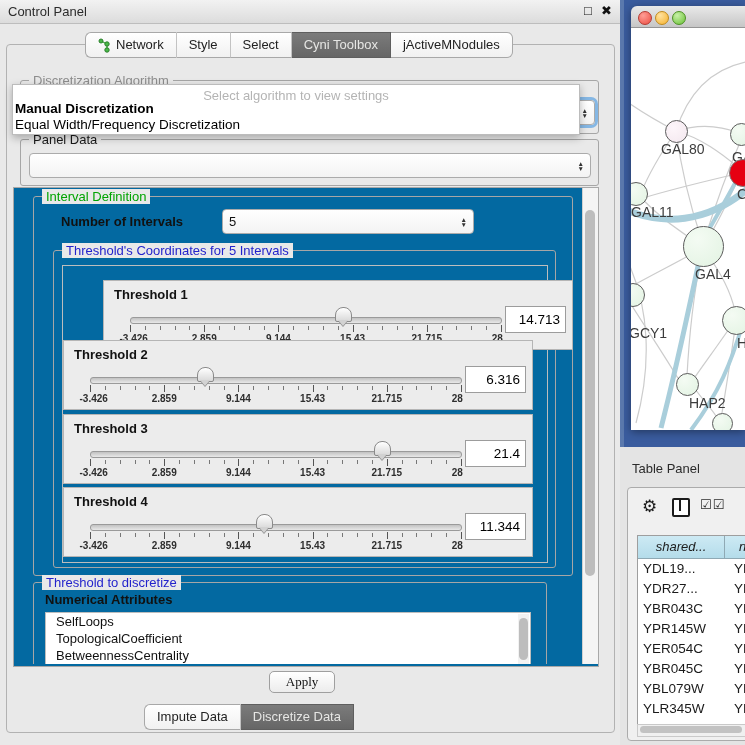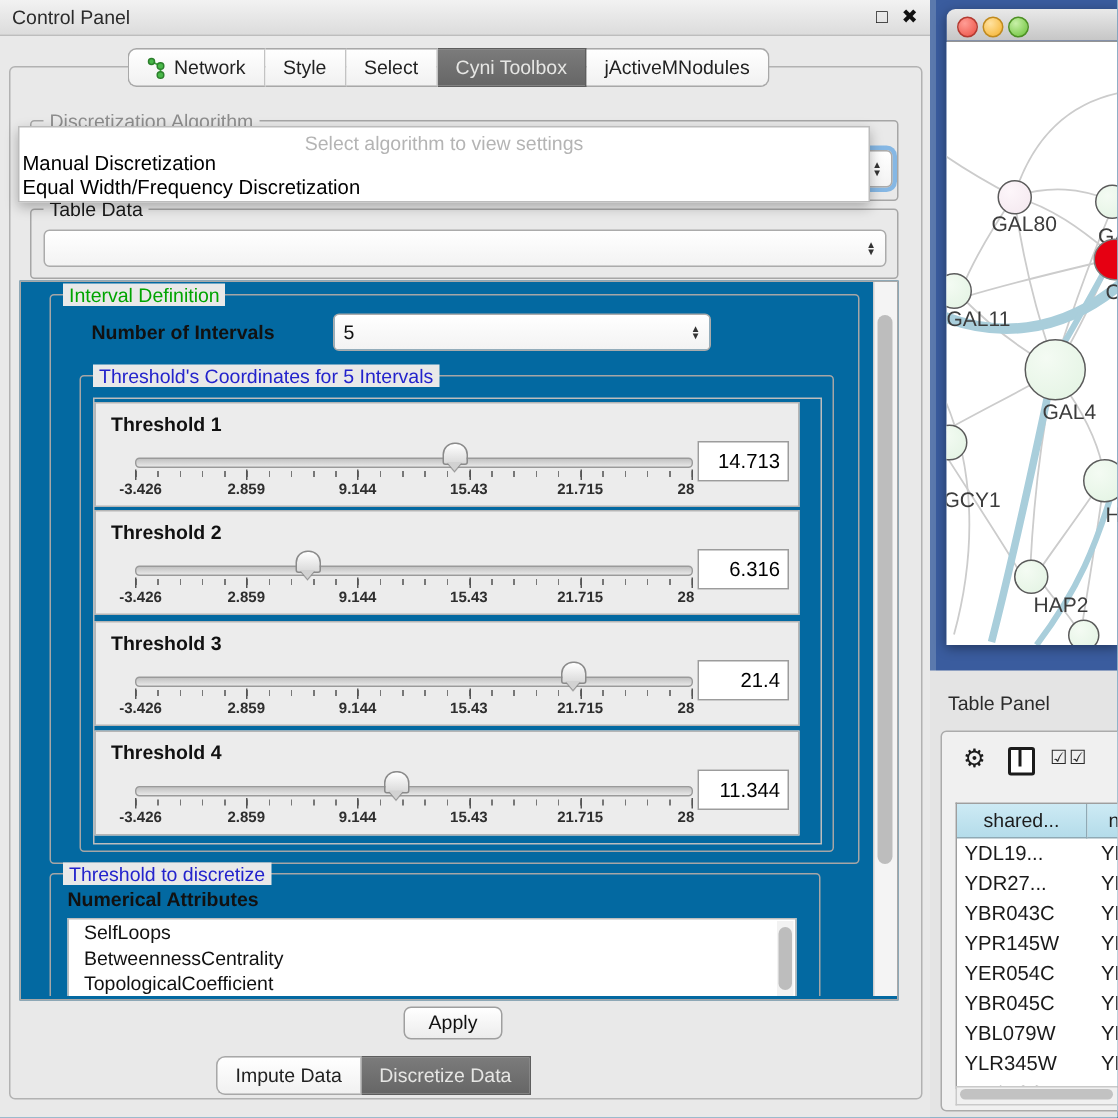--- a/index.html
+++ b/index.html
@@ -31,21 +31,21 @@
 
   
   .combo{background:linear-gradient(#ffffff,#f3f3f3);border:1px solid #ababab;border-radius:4px;font-size:13px;color:#111;display:flex;align-items:center;padding:0 6px;}
   .combo .stepper{margin-left:auto;display:flex;flex-direction:column;align-items:center;line-height:5px;font-size:6.5px;color:#333;}
   .combo.focus{box-shadow:0 0 0 3px #85b7e4;}
 
   
   #popup{left:12px;top:84px;width:566px;height:49px;background:#fff;border:1px solid #bcbcbc;box-shadow:0 3px 8px rgba(0,0,0,.28);z-index:50;}
   #popup .hint{position:absolute;left:0;top:3px;width:100%;text-align:center;font-size:13px;color:#b4b4b4;}
   #popup .opt{position:absolute;left:2px;font-size:13.5px;color:#000;white-space:nowrap;cursor:default;}
-  #popup .opt.b{font-weight:normal;top:16px;}
+  #popup .opt.b{font-weight:bold;top:16px;}
   #popup .opt.n{top:32px;}
 
   
   #scrollpane{left:13px;top:187px;width:584px;height:478px;border:1px solid #a8a8a8;background:#0369a1;}
   #viewport{position:absolute;left:0;top:0;width:568px;height:476px;overflow:hidden;}
   .vsb-track{position:absolute;right:0;top:0;width:15px;height:476px;background:#f4f4f4;border-left:1px solid #d0d0d0;}
   .vsb-thumb{position:absolute;left:2px;width:10px;border-radius:5px;background:#bdbdbd;}
 
   
   .thr-box{position:absolute;left:49px;width:468px;height:68px;border:1px solid #b5b5b5;background:#ececec;}
@@ -79,21 +79,21 @@
   .node.red{background:#e60012;border-color:#7d7d7d;}
   .nlabel{position:absolute;font-size:14px;color:#3c3c3c;white-space:nowrap;}
 
   
   #tp-title{left:632px;top:461px;font-size:13px;color:#2b2b2b;}
   #tp-box{left:627px;top:487px;width:118px;height:252px;background:#f0f0f0;border:1px solid #ababab;border-radius:4px 0 0 4px;}
   .tp-icon{position:absolute;cursor:default;}
   #tp-split{width:14px;height:15px;border:2px solid #1b1b1b;border-radius:2px;background:#fff;}
   #tp-split::after{content:"";position:absolute;left:5px;top:0;width:2px;height:11px;background:#1b1b1b;}
   #tp-table{position:absolute;left:9px;top:47px;width:109px;height:189px;border:1px solid #9e9e9e;border-right:none;background:#fff;overflow:hidden;}
-  .th{position:absolute;top:0;height:22px;background:linear-gradient(#cdeaf4,#b4dcea);border-bottom:1px solid #8fa9b4;font-size:13px;color:#1c1c1c;line-height:22px;}
+  .th{position:absolute;top:0;height:22px;background:linear-gradient(#cdeaf4,#b4dcea);border-bottom:1px solid #8fa9b4;font-size:13px;color:#1c1c1c;line-height:22px;font-style:italic;}
   .trow{position:absolute;left:0;width:200px;height:20px;font-size:13.5px;color:#1a1a1a;line-height:20px;}
   .tc1{position:absolute;left:5px;} .tc2{position:absolute;left:96px;}
   #tp-hsb{position:absolute;left:9px;top:236px;width:109px;height:11px;background:#f0f0f0;border:1px solid #c9c9c9;border-right:none;}
   #tp-hsb .hthumb{position:absolute;left:2px;top:1px;width:102px;height:7px;border-radius:4px;background:#c2c2c2;}
 </style>
 </head>
 <body>
 
 <div id="stage">
 
@@ -139,21 +139,21 @@
       </div>
     </div>
 
     <div id="popup" class="abs">
       <div class="hint">Select algorithm to view settings</div>
       <div class="opt b">Manual Discretization</div>
       <div class="opt n">Equal Width/Frequency Discretization</div>
     </div>
 
     <div class="grp abs" style="left:20px;top:139px;width:577px;height:45px;">
-      <span class="grp-title t-black">Table Data</span>
+      <span class="grp-title t-black">Panel Data</span>
       <div class="combo abs" style="left:8px;top:13px;width:548px;height:23px;">
         <span class="stepper">▲<br>▼</span>
       </div>
     </div>
 
     <div id="scrollpane" class="abs">
       <div id="viewport">
 
         <div class="grp abs" style="left:19px;top:8px;width:538px;height:378px;">
           <span class="grp-title t-green">Interval Definition</span>
@@ -162,21 +162,21 @@
         <div class="combo abs" style="left:208px;top:21px;width:238px;height:23px;">
           <span>5</span>
           <span class="stepper">▲<br>▼</span>
         </div>
 
         <div class="grp abs" style="left:39px;top:62px;width:501px;height:316px;">
           <span class="grp-title t-blue">Threshold's Coordinates for 5 Intervals</span>
           <div class="abs" style="left:8px;top:14px;width:484px;height:296px;border:1px solid #bdbdbd;"></div>
         </div>
 
-        <div class="thr-box" style="top:80px;">
+        <div class="thr-box" style="top:92px;margin-left:40px;">
           <span class="thr-label">Threshold 1</span>
           <div class="slider">
             <div class="track"></div>
             <div class="thumb" style="left: 57.7%;"></div>
             <div class="ticks">
               <i class="mt"></i>
                 <i class="mt"></i>
                 <i class="mt"></i>
                 <i class="mt"></i>
                 <i class="mt"></i>
@@ -268,34 +268,34 @@
           </div>
           <div class="val-field">11.344</div>
         </div>
 
         <div class="grp abs" style="left:19px;top:394px;width:512px;height:88px;">
           <span class="grp-title t-blue">Threshold to discretize</span>
         </div>
         <span class="abs" style="left:31px;top:404px;font-size:13px;font-weight:bold;color:#111;">Numerical Attributes</span>
         <div class="abs" style="left:31px;top:424px;width:484px;height:52px;background:#fff;border:1px solid #bdbdbd;overflow:hidden;">
           <div class="li">SelfLoops</div>
+          <div class="li">TopologicalCoefficient</div>
           <div class="li">BetweennessCentrality</div>
-          <div class="li">TopologicalCoefficient</div>
           <div class="abs" style="right:1px;top:1px;width:11px;height:50px;background:#f2f2f2;">
             <div class="vsb-thumb" style="left:1px;width:9px;top:4px;height:42px;"></div>
           </div>
         </div>
 
       </div>
       <div class="vsb-track">
         <div class="vsb-thumb" style="top:22px;height:366px;"></div>
       </div>
     </div>
 
-    <div class="btn abs" style="left:269px;top:671px;width:64px;height:20px;line-height:20px;">Apply</div>
+    <div class="btn abs" style="left:269px;top:671px;width:64px;height:20px;line-height:20px;font-family:Liberation Serif, serif;">Apply</div>
 
     <div class="seg-bar abs" style="left:144px;top:704px;">
       <div class="seg first">
           <span>Impute Data</span>
         </div>
       <div class="seg sel">
           <span>Discretize Data</span>
         </div>
     </div>
   </div>

